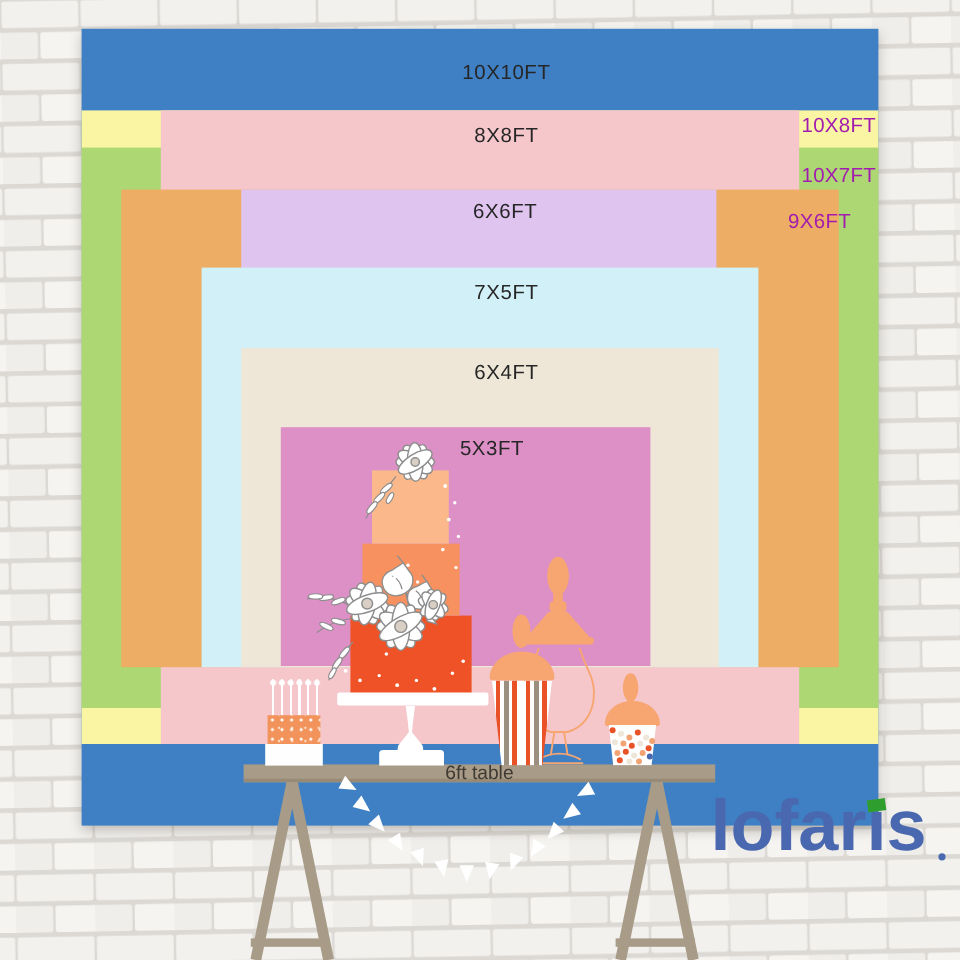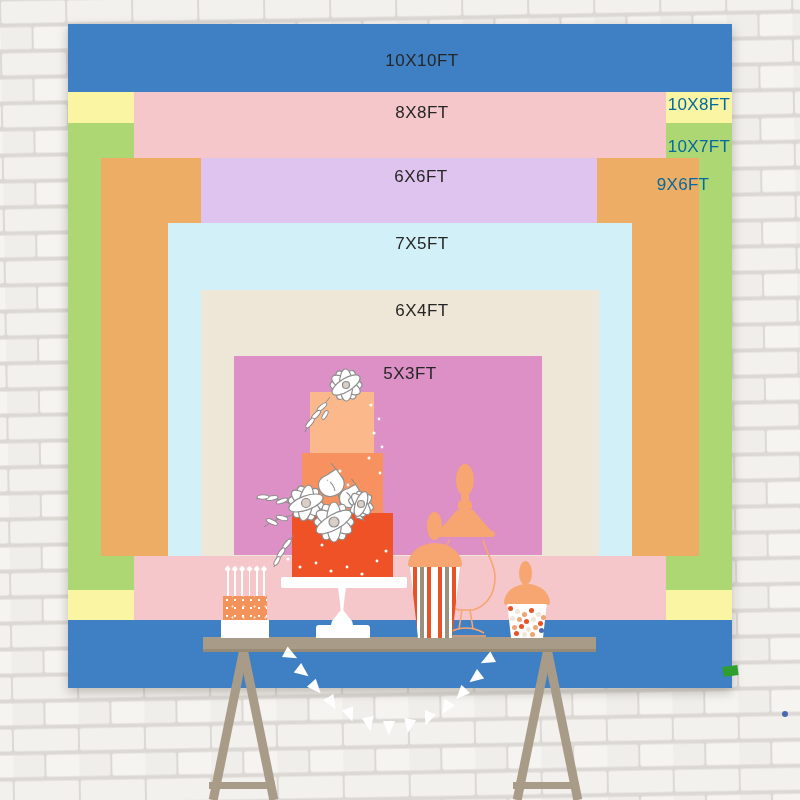--- a/index.html
+++ b/index.html
@@ -17,21 +17,21 @@
   .layer-10x7{left:68px;top:123px;width:664px;height:467px;}
   .layer-8x8{left:134px;top:92px;width:532px;height:528px;}
   .layer-9x6{left:101px;top:158px;width:598px;height:398px;}
   .layer-6x6{left:201px;top:158px;width:396px;height:398px;}
   .layer-7x5{left:168px;top:223px;width:464px;height:333px;}
   .layer-6x4{left:201px;top:290px;width:398px;height:266px;}
   .layer-5x3{left:234px;top:356px;width:308px;height:199px;}
   .size-label{display:block;width:100%;text-align:center;
               font-size:17px;letter-spacing:.5px;color:#262626;padding-left:44px;}
   .pt27{padding-top:27px}.pt11{padding-top:11px}.pt9{padding-top:9px}.pt8{padding-top:8px}
-  .side-label{position:absolute;font-size:17px;letter-spacing:.3px;color:#0369a1;text-align:center;}
+  .side-label{position:absolute;font-size:17px;letter-spacing:.3px;color:#a21caf;text-align:center;}
   .lbl-10x8{left:664px;top:95px;width:70px;}
   .lbl-10x7{left:662px;top:137px;width:74px;}
   .lbl-9x6{left:643px;top:175px;width:80px;}
   
   .tabletop{left:203px;top:637px;width:393px;height:15px;
             box-shadow:inset 0 -3px 0 rgba(80,65,45,.18);}
   .leg-post{width:9px;height:15px;top:651px;}
   .leg{width:9px;height:152px;top:651px;transform-origin:top center;}
   .crossbar{width:66px;height:7px;top:782px;}
   .table-label{left:203px;top:636px;width:393px;text-align:center;
@@ -284,35 +284,37 @@
     <div class="abs popcorn-cup"></div>
   </div>
 
   <div>
     <div class="abs finial candy-finial" style="background: rgb(247, 165, 113);"></div>
     <div class="abs dome candy-dome" style="background: rgb(247, 165, 113);"></div>
     <div class="abs candy-cup"></div>
     <div class="abs candy-dots"></div>
   </div>
 
+  <div class="abs table-label">6ft table</div>
 
   <div>
     <span class="flag" style="left:285px;top:648px;transform:rotate(-62deg)"></span>
     <span class="flag" style="left:297px;top:665px;transform:rotate(-52deg)"></span>
     <span class="flag" style="left:310px;top:681px;transform:rotate(-42deg)"></span>
     <span class="flag" style="left:326px;top:696px;transform:rotate(-32deg)"></span>
     <span class="flag" style="left:344px;top:708px;transform:rotate(-20deg)"></span>
     <span class="flag" style="left:363px;top:717px;transform:rotate(-10deg)"></span>
     <span class="flag" style="left:383px;top:721px;transform:rotate(0deg)"></span>
     <span class="flag" style="left:403px;top:719px;transform:rotate(10deg)"></span>
     <span class="flag" style="left:422px;top:712px;transform:rotate(21deg)"></span>
     <span class="flag" style="left:440px;top:701px;transform:rotate(32deg)"></span>
     <span class="flag" style="left:455px;top:687px;transform:rotate(43deg)"></span>
     <span class="flag" style="left:469px;top:671px;transform:rotate(53deg)"></span>
     <span class="flag" style="left:481px;top:653px;transform:rotate(62deg)"></span>
   </div>
 
   <div id="logo" class="abs">
+    <span class="logo-text" style="color: rgb(74, 104, 175);"><span>lofar</span><span>ı</span><span>s</span></span>
     <span class="logo-green" style="background: rgb(46, 158, 46);"></span>
     <span class="logo-dot" style="background: rgb(74, 104, 175);"></span>
   </div>
 
 </div>
 
 </body></html>

